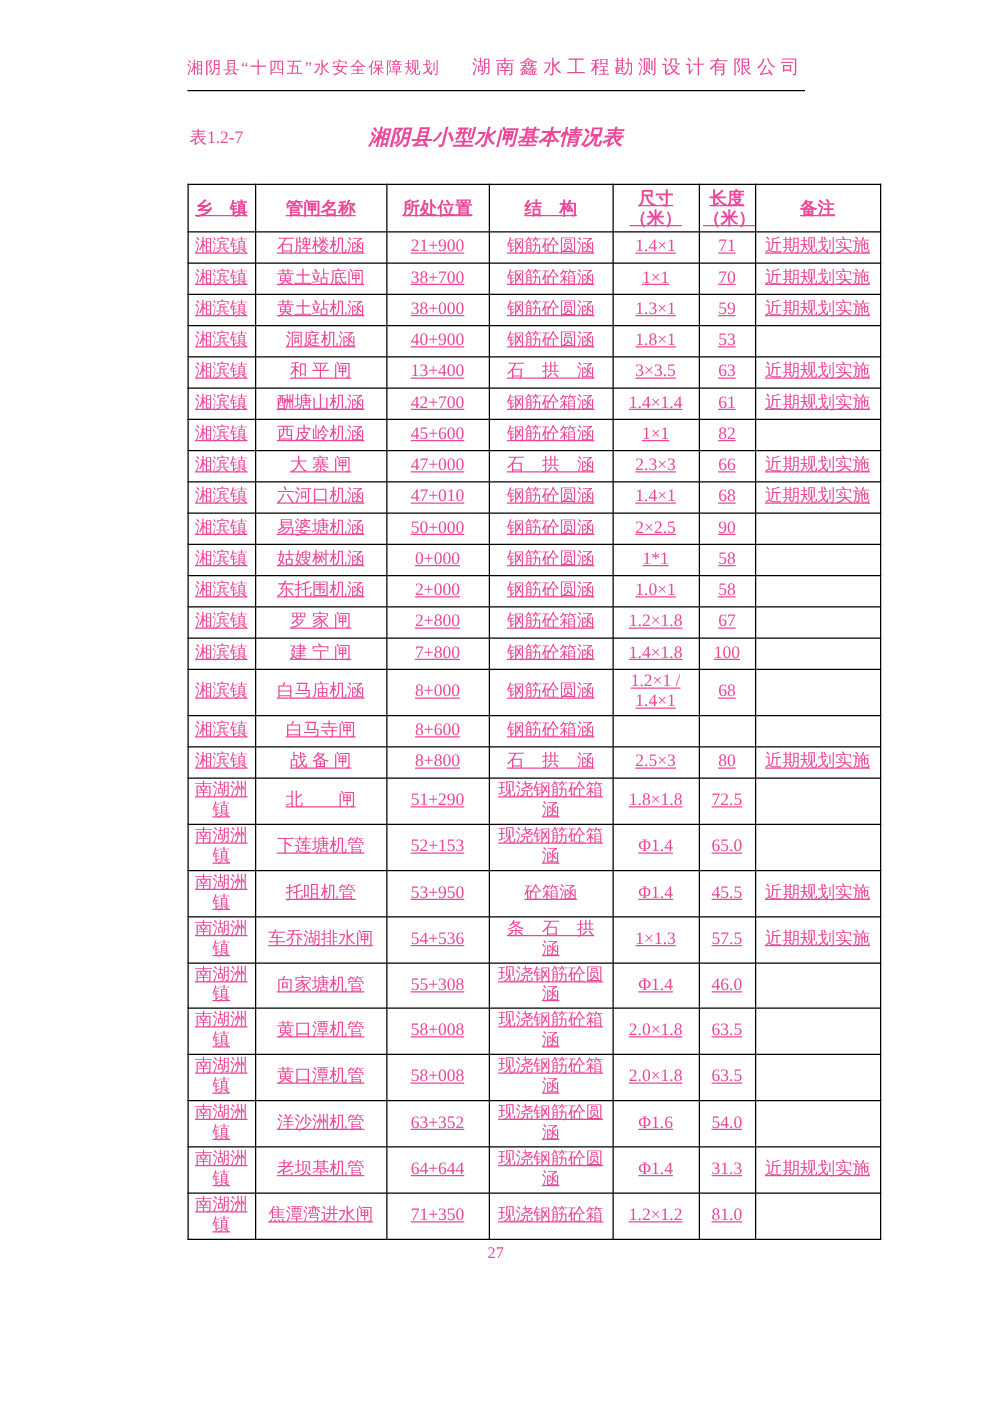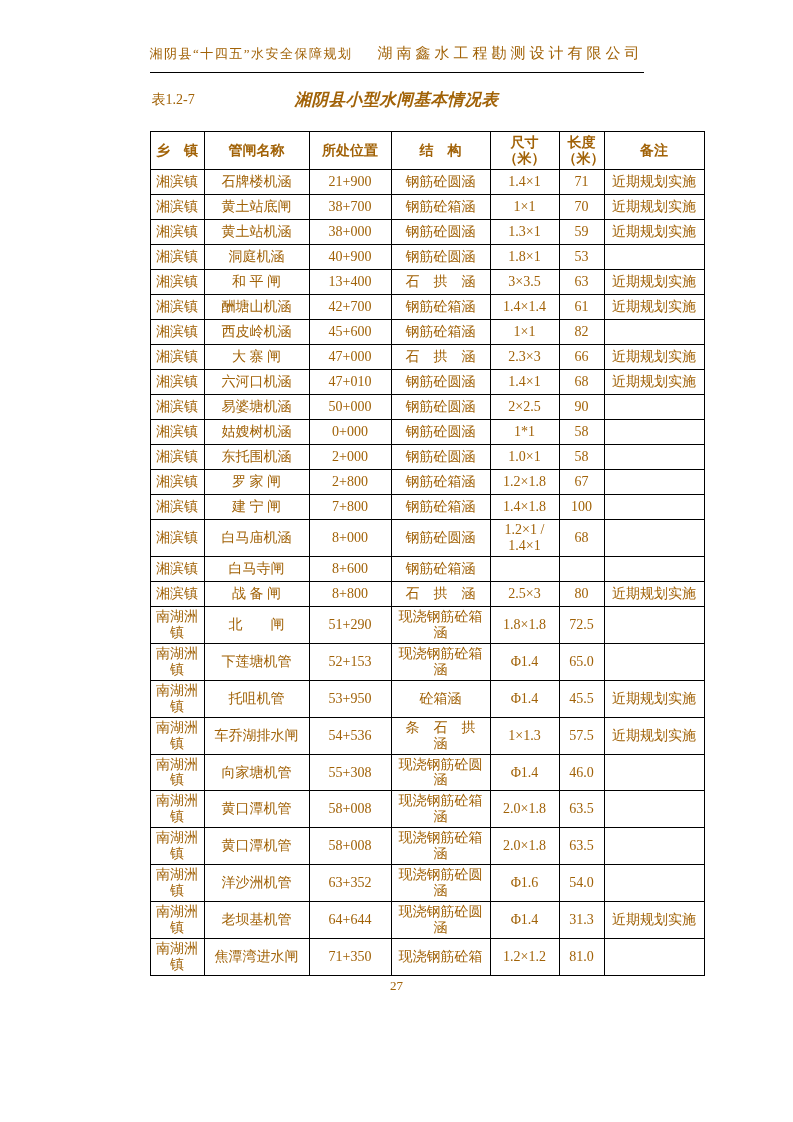--- a/index.html
+++ b/index.html
@@ -5,62 +5,63 @@
   html, body { margin: 0; padding: 0; background: #ffffff; }
   .page {
     position: relative;
     width: 720px;
     height: 1122px;
     margin: 0 auto;
     background: #ffffff;
     box-sizing: border-box;
     padding: 44px 113px 0 113px;
     font-family: "Liberation Serif", "DejaVu Serif", serif;
-    color: #a16207;
+    color: #ec4899;
     overflow: hidden;
   }
   .doc-header {
     display: flex;
     justify-content: space-between;
     align-items: baseline;
     font-size: 13px;
   }
   .doc-header .left  { letter-spacing: 1.5px; }
   .doc-header .right { letter-spacing: 4px; font-size: 15px; }
   .header-rule {
     border: none;
     border-top: 1.5px solid #000;
     margin: 9px 0 0 0;
   }
   .title-row {
     position: relative;
-    margin-top: 16px;
+    margin-top: 26px;
     height: 22px;
   }
   .table-number {
     position: absolute;
     left: 2px;
     top: 2px;
     font-size: 14px;
   }
   .table-title {
     display: block;
     text-align: center;
     font-family: "Liberation Sans", "DejaVu Sans", sans-serif;
     font-weight: bold;
     font-size: 16.5px;
     letter-spacing: 0.5px;
     font-style: italic;
   }
   table.gates {
-    margin-top: 20px;
+    margin-top: 26px;
     width: 554px;
     border-collapse: collapse;
     table-layout: fixed;
     border: 1.5px solid #000;
+    text-decoration: underline;
   }
   table.gates th, table.gates td {
     border: 1px solid #000;
     text-align: center;
     vertical-align: middle;
     padding: 2px 3px;
     line-height: 1.14;
     white-space: pre-line;
     overflow: hidden;
     box-sizing: border-box;

